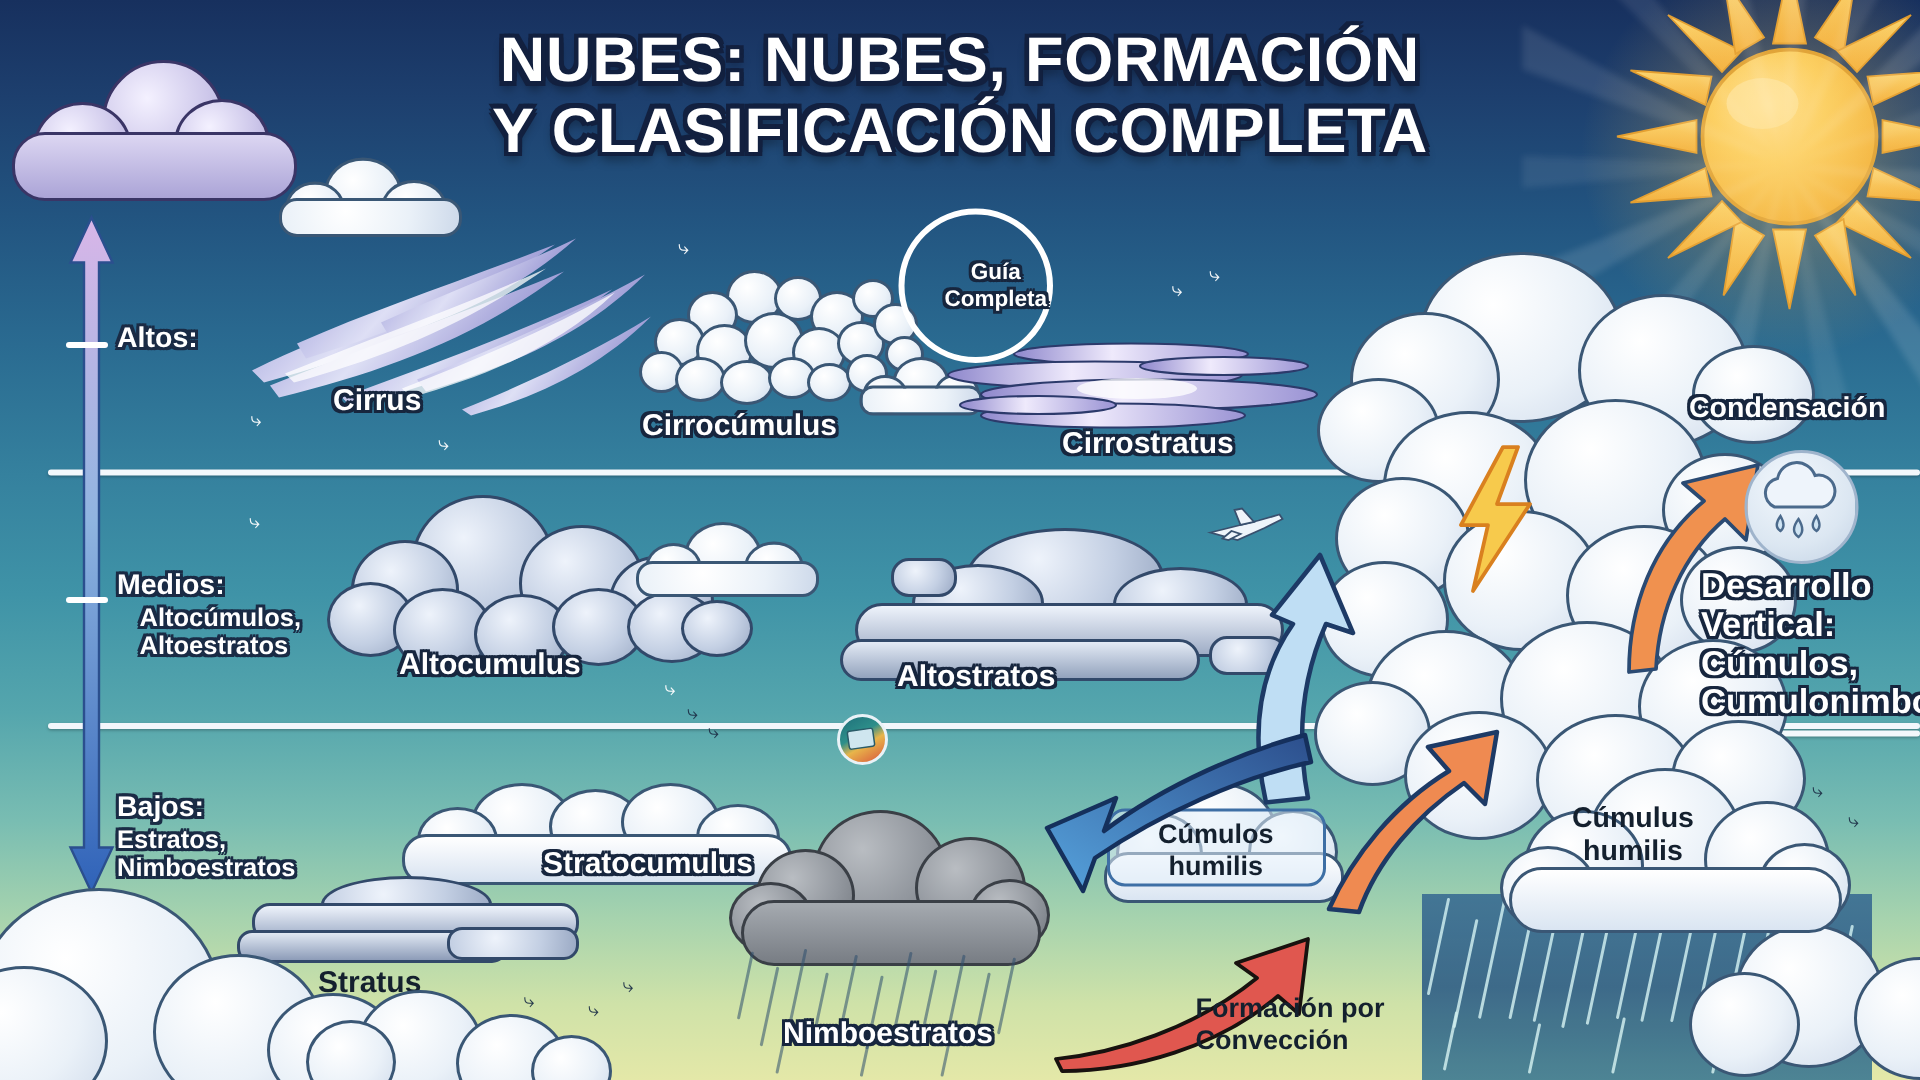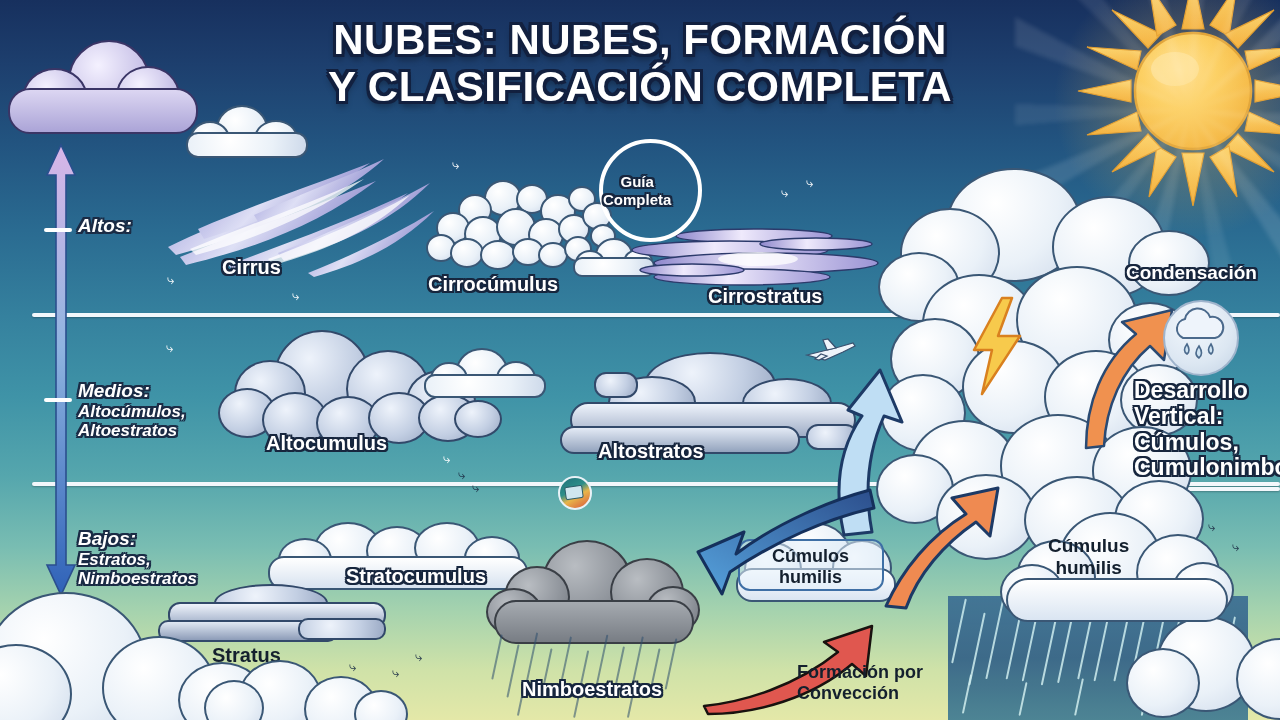--- a/index.html
+++ b/index.html
@@ -65,21 +65,21 @@
   .divider{position:absolute;height:4px;background:#f2f7fb;border-radius:2px;
     box-shadow:0 1px 2px rgba(0,0,0,.25);}
 
   
   #altiaxis{position:absolute;left:44px;top:145px;width:34px;height:450px;}
 
   .tick{position:absolute;left:36px;width:28px;height:4px;background:#fff;border-radius:2px;}
 
   .axis-label{position:absolute;left:78px;color:#fff;font-weight:bold;line-height:1.15;
     text-shadow:-2px -2px 0 #1a2b45,2px -2px 0 #1a2b45,-2px 2px 0 #1a2b45,2px 2px 0 #1a2b45,
-                -2px 0 0 #1a2b45,2px 0 0 #1a2b45,0 -2px 0 #1a2b45,0 2px 0 #1a2b45;font-style:italic;}
+                -2px 0 0 #1a2b45,2px 0 0 #1a2b45,0 -2px 0 #1a2b45,0 2px 0 #1a2b45;}
   .axis-label .hd{font-size:19px;display:block;}
   .axis-label .sub{font-size:17px;display:block;font-weight:bold;}
 
   
   .lbl{position:absolute;color:#ffffff;font-weight:bold;white-space:pre-line;line-height:1.12;
     text-shadow:-2px -2px 0 #17263e,2px -2px 0 #17263e,-2px 2px 0 #17263e,2px 2px 0 #17263e,
                 -2px 0 0 #17263e,2px 0 0 #17263e,0 -2px 0 #17263e,0 2px 0 #17263e;}
   .lbl-dark{position:absolute;color:#14202e;font-weight:bold;white-space:pre-line;line-height:1.15;}
 
   
@@ -96,21 +96,21 @@
   .rain{position:absolute;overflow:hidden;}
   .drop{position:absolute;width:2px;background:#cfeef6;border-radius:1px;transform:rotate(12deg);opacity:.85;}
   .drop-d{background:#2e4f6e;opacity:.55;}
 
   
   .bird{position:absolute;color:#ffffff;font-size:13px;line-height:1;opacity:.95;}
   .bird-d{color:#1e3148;}
 
   
   #badge{position:absolute;left:599px;top:139px;width:95px;height:95px;border-radius:50%;
-    border:4px solid #ffffff;display:flex;align-items:center;justify-content:flex-start;text-align:center;}
+    border:4px solid #ffffff;display:flex;align-items:center;justify-content:flex-end;text-align:center;}
   #badge span{color:#fff;font-weight:bold;font-size:15px;line-height:1.15;white-space:pre-line;
     text-shadow:-2px -2px 0 #17263e,2px -2px 0 #17263e,-2px 2px 0 #17263e,2px 2px 0 #17263e,
                 -2px 0 0 #17263e,2px 0 0 #17263e,0 -2px 0 #17263e,0 2px 0 #17263e;}
 
   
   #condicon{position:absolute;left:1163px;top:300px;width:72px;height:72px;border-radius:50%;
     background:radial-gradient(circle at 40% 32%, #f3f8fd 0%, #dce7f2 60%, #c2d2e4 100%);
     border:2px solid #9fb4cc;}
 
   
@@ -207,21 +207,21 @@
     <polygon points="17,0 31,30 22,30 22,420 31,420 17,450 3,420 12,420 12,30 3,30" fill="url(#axgrad)" stroke="#2b4f8e" stroke-width="1.6"></polygon>
   </svg>
   <div class="tick" style="left:44px;top:228px;"></div>
   <div class="tick" style="left:44px;top:398px;"></div>
 
   <div class="axis-label" style="top:215px;">
     <span class="hd">Altos:</span>
   </div>
   <div class="axis-label" style="top:380px;">
     <span class="hd">Medios:</span>
-    <span class="sub" style="white-space:pre-line;">Altocúmulos,
+    <span class="sub" style="white-space:pre-line;margin-left:15px;">Altocúmulos,
 Altoestratos</span>
   </div>
   <div class="axis-label" style="top:528px;">
     <span class="hd">Bajos:</span>
     <span class="sub" style="white-space:pre-line;">Estratos,
 Nimboestratos</span>
   </div>
 
   <svg style="position:absolute;left:158px;top:155px;" width="280" height="125" viewBox="0 0 280 125">
     <defs>
@@ -340,21 +340,21 @@
 
   <div class="cloud c-pale" style="left:262px;top:522px;width:268px;height:72px;">
     <div class="puff" style="left:52px;top:0;width:64px;height:50px;"></div>
     <div class="puff" style="left:104px;top:4px;width:58px;height:46px;"></div>
     <div class="puff" style="left:152px;top:0px;width:62px;height:48px;"></div>
     <div class="puff" style="left:16px;top:16px;width:50px;height:40px;"></div>
     <div class="puff" style="left:202px;top:14px;width:52px;height:40px;"></div>
     <div class="puff nob" style="left:6px;top:34px;width:256px;height:30px;border-radius:16px;
       background:linear-gradient(180deg,#ffffff,#d7e2f0);border:2px solid #3a5775 !important;"></div>
   </div>
-  <div class="lbl" style="left:346px;top:565px;font-size:20px;">Stratocumulus</div>
+  <div class="lbl" style="left:362px;top:565px;font-size:20px;">Stratocumulus</div>
 
   <div class="cloud c-mid" style="left:158px;top:584px;width:230px;height:62px;">
     <div class="puff" style="left:56px;top:0;width:110px;height:34px;border-radius:50%;"></div>
     <div class="puff nob" style="left:10px;top:18px;width:214px;height:22px;border-radius:12px;
       background:linear-gradient(180deg,#eef3fb,#9aa9c4);border:2px solid #32496a !important;"></div>
     <div class="puff nob" style="left:0px;top:36px;width:176px;height:18px;border-radius:10px;
       background:linear-gradient(180deg,#e0e8f3,#8d9cb8);border:2px solid #32496a !important;"></div>
     <div class="puff" style="left:140px;top:34px;width:84px;height:18px;border-radius:10px;"></div>
   </div>
   <div class="lbl-dark" style="left:212px;top:644px;font-size:20px;">Stratus</div>

